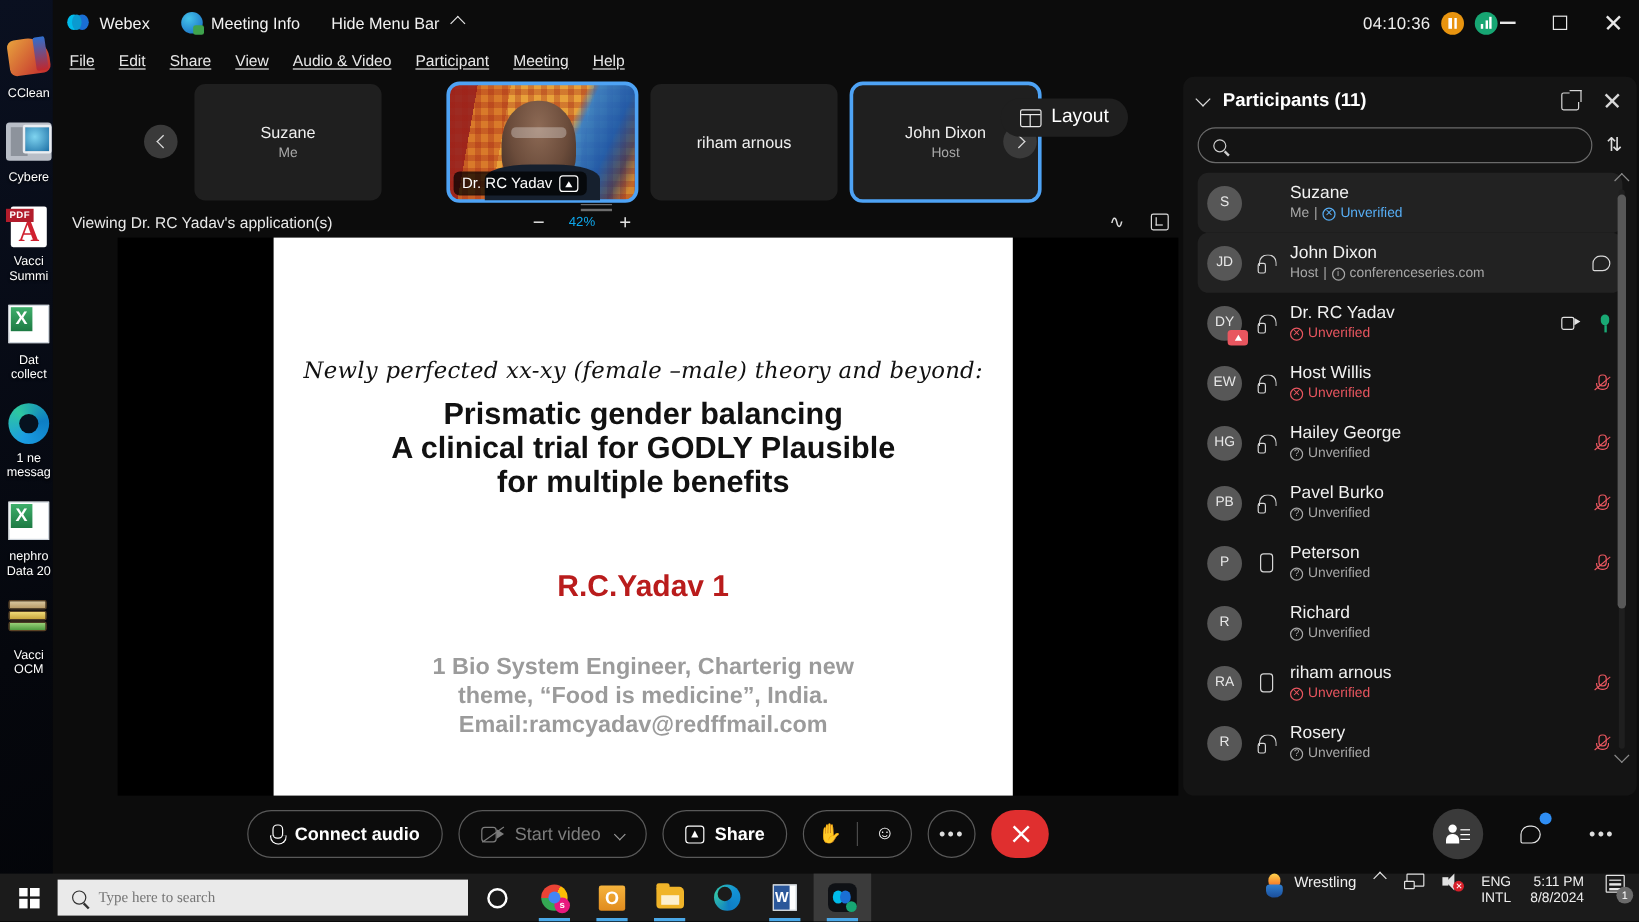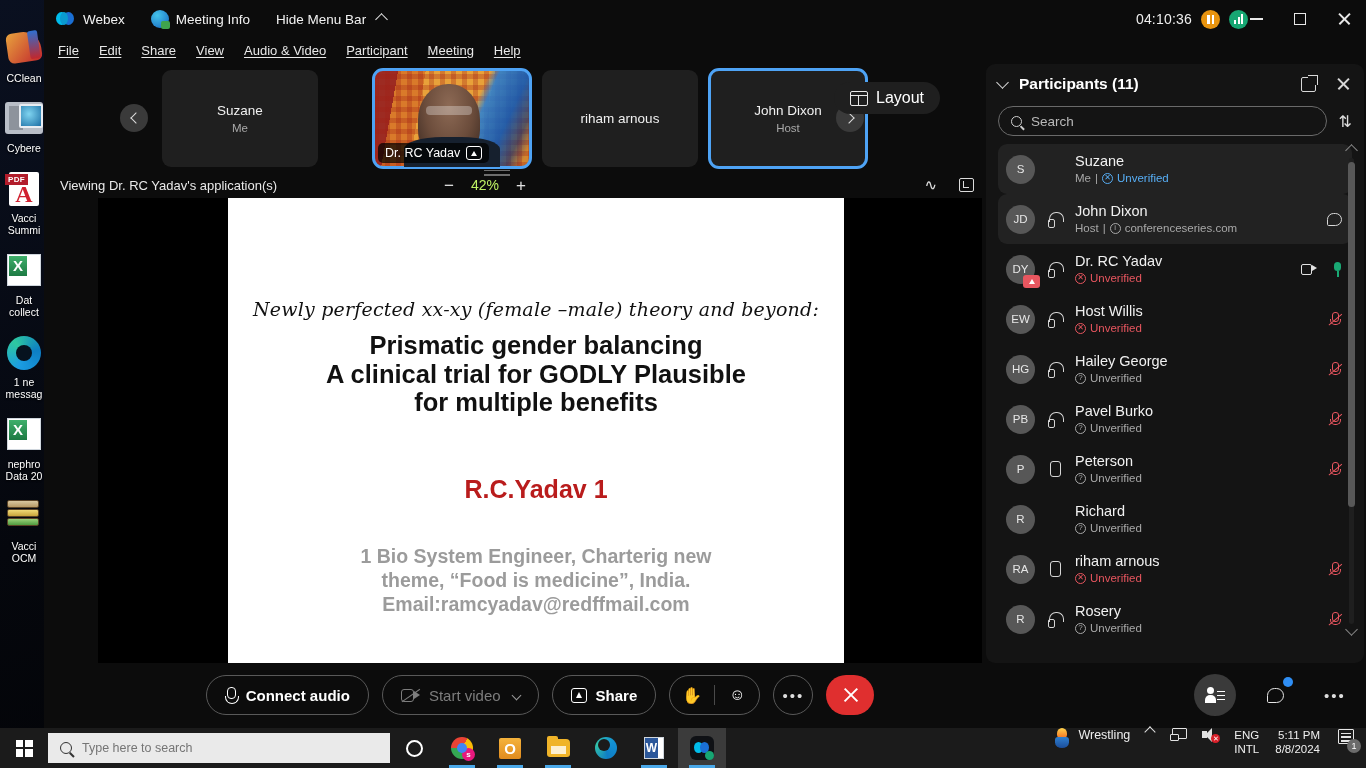--- a/index.html
+++ b/index.html
@@ -130,21 +130,21 @@
   .layout-ic::before { content:""; position:absolute; left:0; top:3px; right:0; height:1.4px; background:#e9e9e9; }
   .layout-ic::after { content:""; position:absolute; left:7px; top:3px; bottom:0; width:1.4px; background:#e9e9e9; }
   .drag-lines { position: absolute; left: 440px; top: 100px; width: 26px; }
   .drag-lines i { display:block; height:1.3px; background:#6d6d6d; margin-bottom:3px; }
 
   
   #sharebar { position: relative; height: 30px; display: flex; align-items: center; padding-left: 16px; }
   #sharebar .vtext { font-size: 13px; color: #e9e9e9; }
   #zoomctl { position: absolute; left: 400px; display: flex; align-items: center; gap: 14px; }
   .zbtn { font-size: 17px; color: #e2e2e2; cursor: pointer; line-height: 1; user-select: none; }
-  #zoomlvl { font-size: 14px; color: #bef264; min-width: 34px; text-align: center; }
+  #zoomlvl { font-size: 11px; color: #0ea5e9; min-width: 34px; text-align: center; }
   #sharebar .right-ics { position: absolute; right: 392px; display: flex; gap: 22px; align-items: center; }
   .annot-ic { font-size: 15px; color: #dcdcdc; }
   .fullscr-ic { width: 15px; height: 14px; border: 1.5px solid #dcdcdc; border-radius: 2px; position: relative; }
   .fullscr-ic::after { content:""; position:absolute; left:3px; top:2px; width:5px; height:6px; border:1.4px solid #dcdcdc; border-right:0; border-top:0; }
 
   
   #stage { position: absolute; left: 54px; top: 198px; width: 884px; height: 465px; background: #000; }
   #slide { position: absolute; left: 130px; top: 0; width: 616px; height: 465px; background: #fff; }
   .slide-title {
     font-family: "DejaVu Serif", serif; font-style: italic; font-size: 19px;
@@ -261,21 +261,21 @@
   .blue-dot { position: absolute; right: 3px; top: 3px; width: 10px; height: 10px; border-radius: 50%; background: #2f8ef4; }
 
   
   #taskbar { position: absolute; left: 0; bottom: 0; width: 1366px; height: 40px; background: #1b1b1b; display: flex; align-items: center; }
   #startbtn { width: 48px; height: 40px; display: flex; align-items: center; justify-content: center; cursor: pointer; }
   .win-logo { width: 17px; height: 17px; display: grid; grid-template-columns: 1fr 1fr; grid-template-rows: 1fr 1fr; gap: 2px; }
   .win-logo i { background: #fff; display: block; }
   #tb-search { width: 342px; height: 30px; background: #eaeaea; display: flex; align-items: center; gap: 10px; padding: 0 12px; cursor: text; }
   .mag-dark { width: 12px; height: 12px; border: 1.6px solid #333; border-radius: 50%; position: relative; flex: none; }
   .mag-dark::after { content:""; position:absolute; right:-4px; bottom:-3px; width:6px; height:1.6px; background:#333; transform: rotate(45deg); }
-  #tb-search input { border: 0; outline: 0; background: transparent; font-size: 12.5px; color: #1d4ed8; width: 100%; font-family: Liberation Sans, sans-serif; }
+  #tb-search input { border: 0; outline: 0; background: transparent; font-size: 12.5px; color: #1d4ed8; width: 100%; font-family: Liberation Serif, serif; }
   .tb-app { width: 48px; height: 40px; display: flex; align-items: center; justify-content: center; cursor: pointer; position: relative; }
   .tb-app.open::after { content:""; position:absolute; left:11px; right:11px; bottom:0; height:3px; background:#4aa8e8; }
   .tb-app.current { background: #3b3b3b; }
   .cortana { width: 17px; height: 17px; border-radius: 50%; border: 2px solid #fff; }
   .chrome { width: 22px; height: 22px; border-radius: 50%; background: conic-gradient(from 270deg,#ea4335 0 33%,#fbbc05 33% 60%,#34a853 60% 100%); position: relative; }
   .chrome::after { content:""; position:absolute; left:6px; top:6px; width:10px; height:10px; border-radius:50%; background:#4285f4; }
   .chrome .s { position:absolute; right:-2px; bottom:-2px; width:13px; height:13px; border-radius:50%; background:#e8187e; color:#fff; font-size:8px; display:flex; align-items:center; justify-content:center; font-weight:bold; }
   .outlook { width: 22px; height: 21px; background: linear-gradient(#f5b33c,#e08b1e); border-radius: 2px; position: relative; }
   .outlook::after { content:"O"; position:absolute; left:0; right:0; top:1px; text-align:center; color:#fff; font-size:15px; font-weight:bold; line-height:19px; }
   .folder { width: 23px; height: 18px; background: #f0b429; border-radius: 2px 4px 3px 3px; position: relative; }
@@ -539,21 +539,20 @@
   <div id="panel">
     <div id="panel-head">
       <span class="chev-dn"></span>
       <span id="panel-title">Participants (11)</span>
       <span class="popout-ic"></span>
       <span class="panel-close"></span>
     </div>
     <div id="searchrow">
       <div id="searchbox">
         <span class="mag"></span>
-        <input type="text" placeholder="Search" style="">
       </div>
       <span class="sort-ic">⇅</span>
     </div>
 
     <div id="plist">
 
       <div class="prow hl">
         <div class="avatar">S</div>
         <div class="dev-ic"></div>
         <div class="pinfo">

